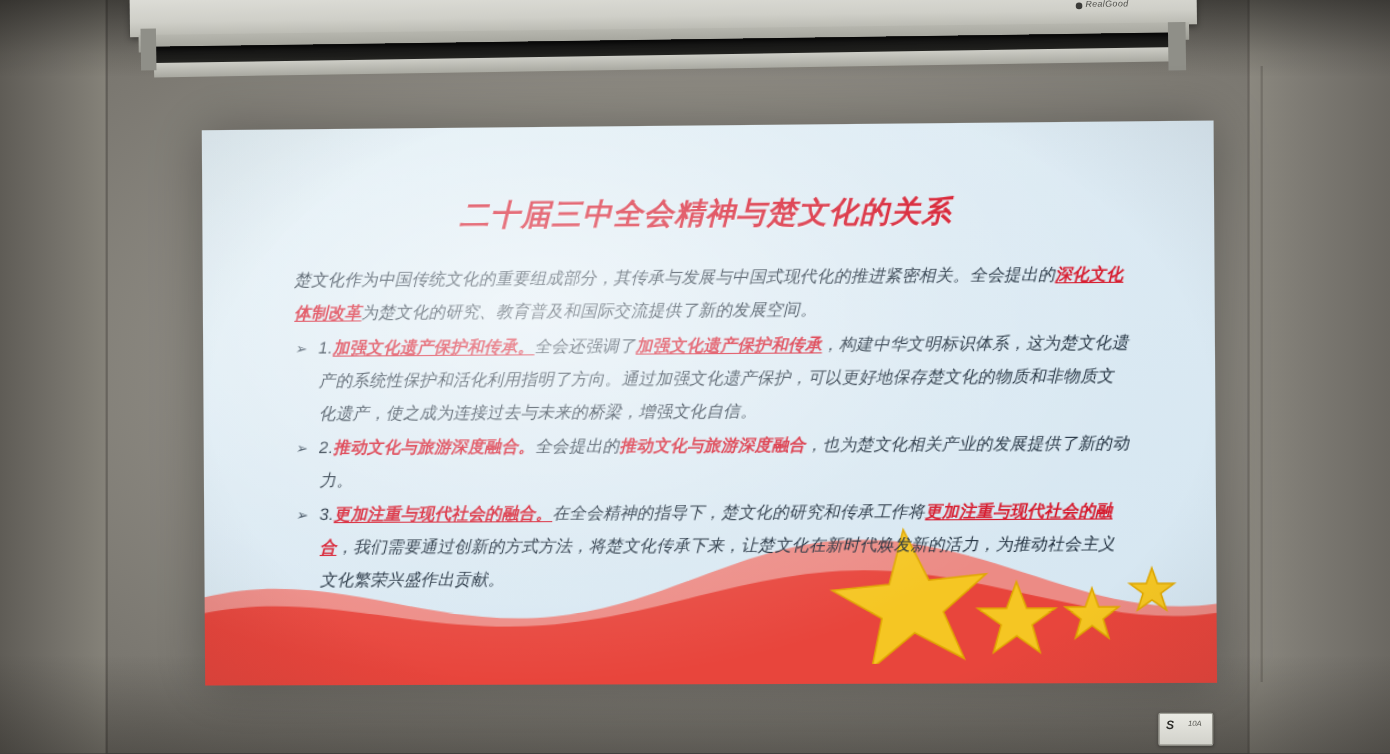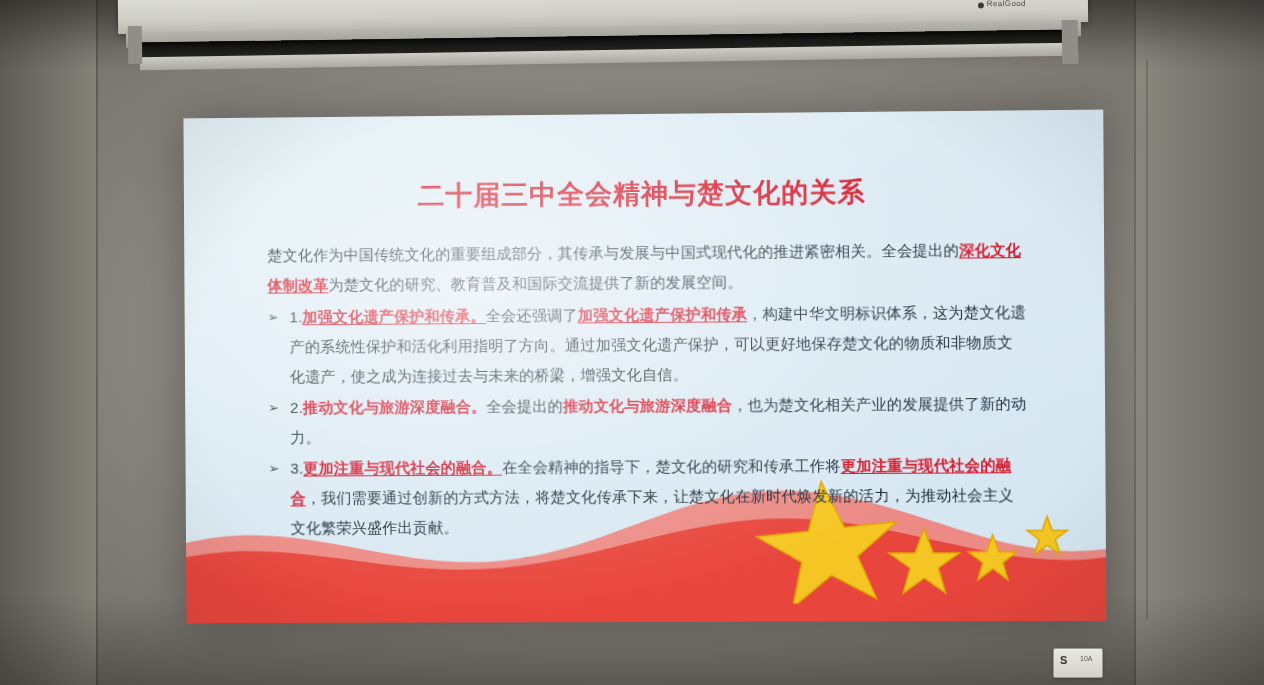--- a/index.html
+++ b/index.html
@@ -7,20 +7,21 @@
     padding: 0;
     background: #000;
   }
   #scene {
     position: relative;
     width: 1264px;
     height: 685px;
     overflow: hidden;
     font-family: "Liberation Sans", sans-serif;
     background: #8a8780;
+    font-style: italic;
   }
 
   
   .wall {
     position: absolute;
     inset: 0;
     background:
       radial-gradient(ellipse 900px 520px at 620px 330px, #9b9890 0%, #8d8a82 45%, #7b7871 75%, #6e6b64 100%);
   }
   .wall-seam-left {

